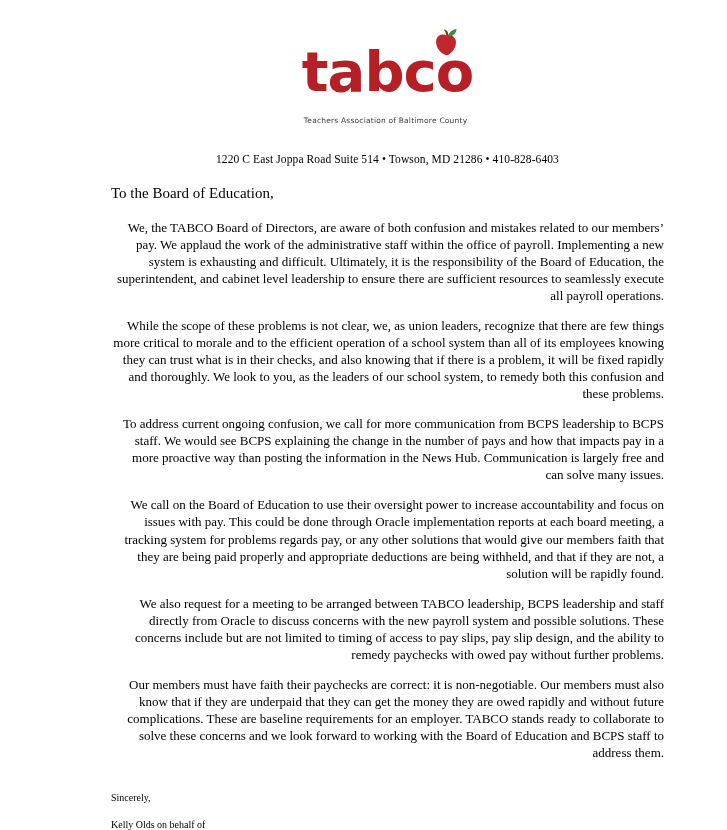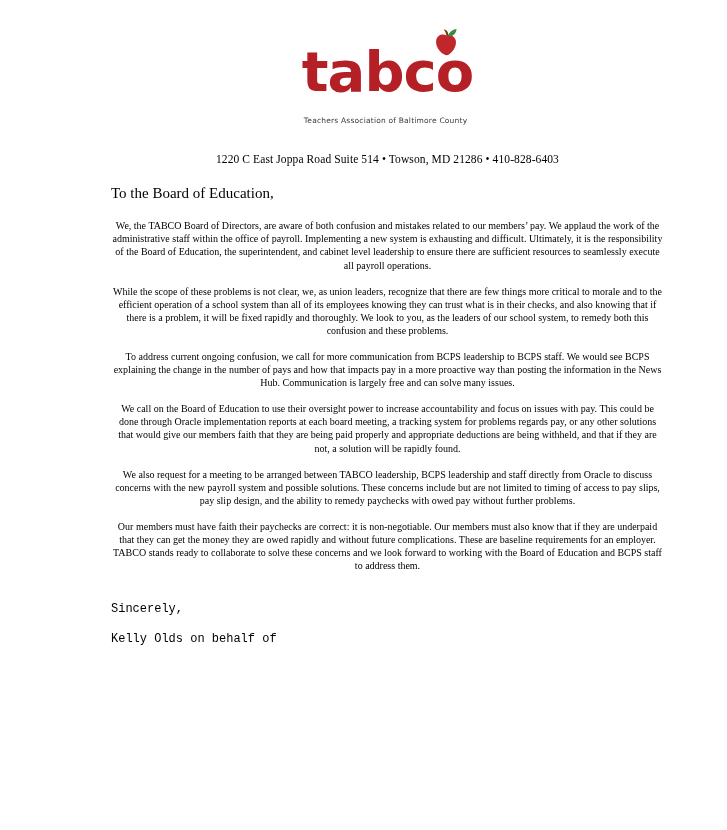--- a/index.html
+++ b/index.html
@@ -76,33 +76,32 @@
     margin: 0 auto;
     padding-top: 18px;
     width: 553px;
   }
   .salutation {
     font-size: 15px;
     line-height: 1.35;
     margin-bottom: 16px;
   }
   .para {
-    font-size: 10px;
+    font-size: 13px;
     line-height: 1.31;
-    text-align: center;
+    text-align: right;
     margin-bottom: 13px;
   }
   .closing {
     margin-top: 30px;
   }
   .closing-line {
-    font-size: 12px;
+    font-size: 10px;
     line-height: 1.31;
     margin-bottom: 14px;
-    font-family: Liberation Mono, monospace;
   }
 </style>
 </head>
 <body>
 
 <div class="page">
 
   <div class="letterhead">
     <div class="logo-wrap">
       <div class="logo-row">

